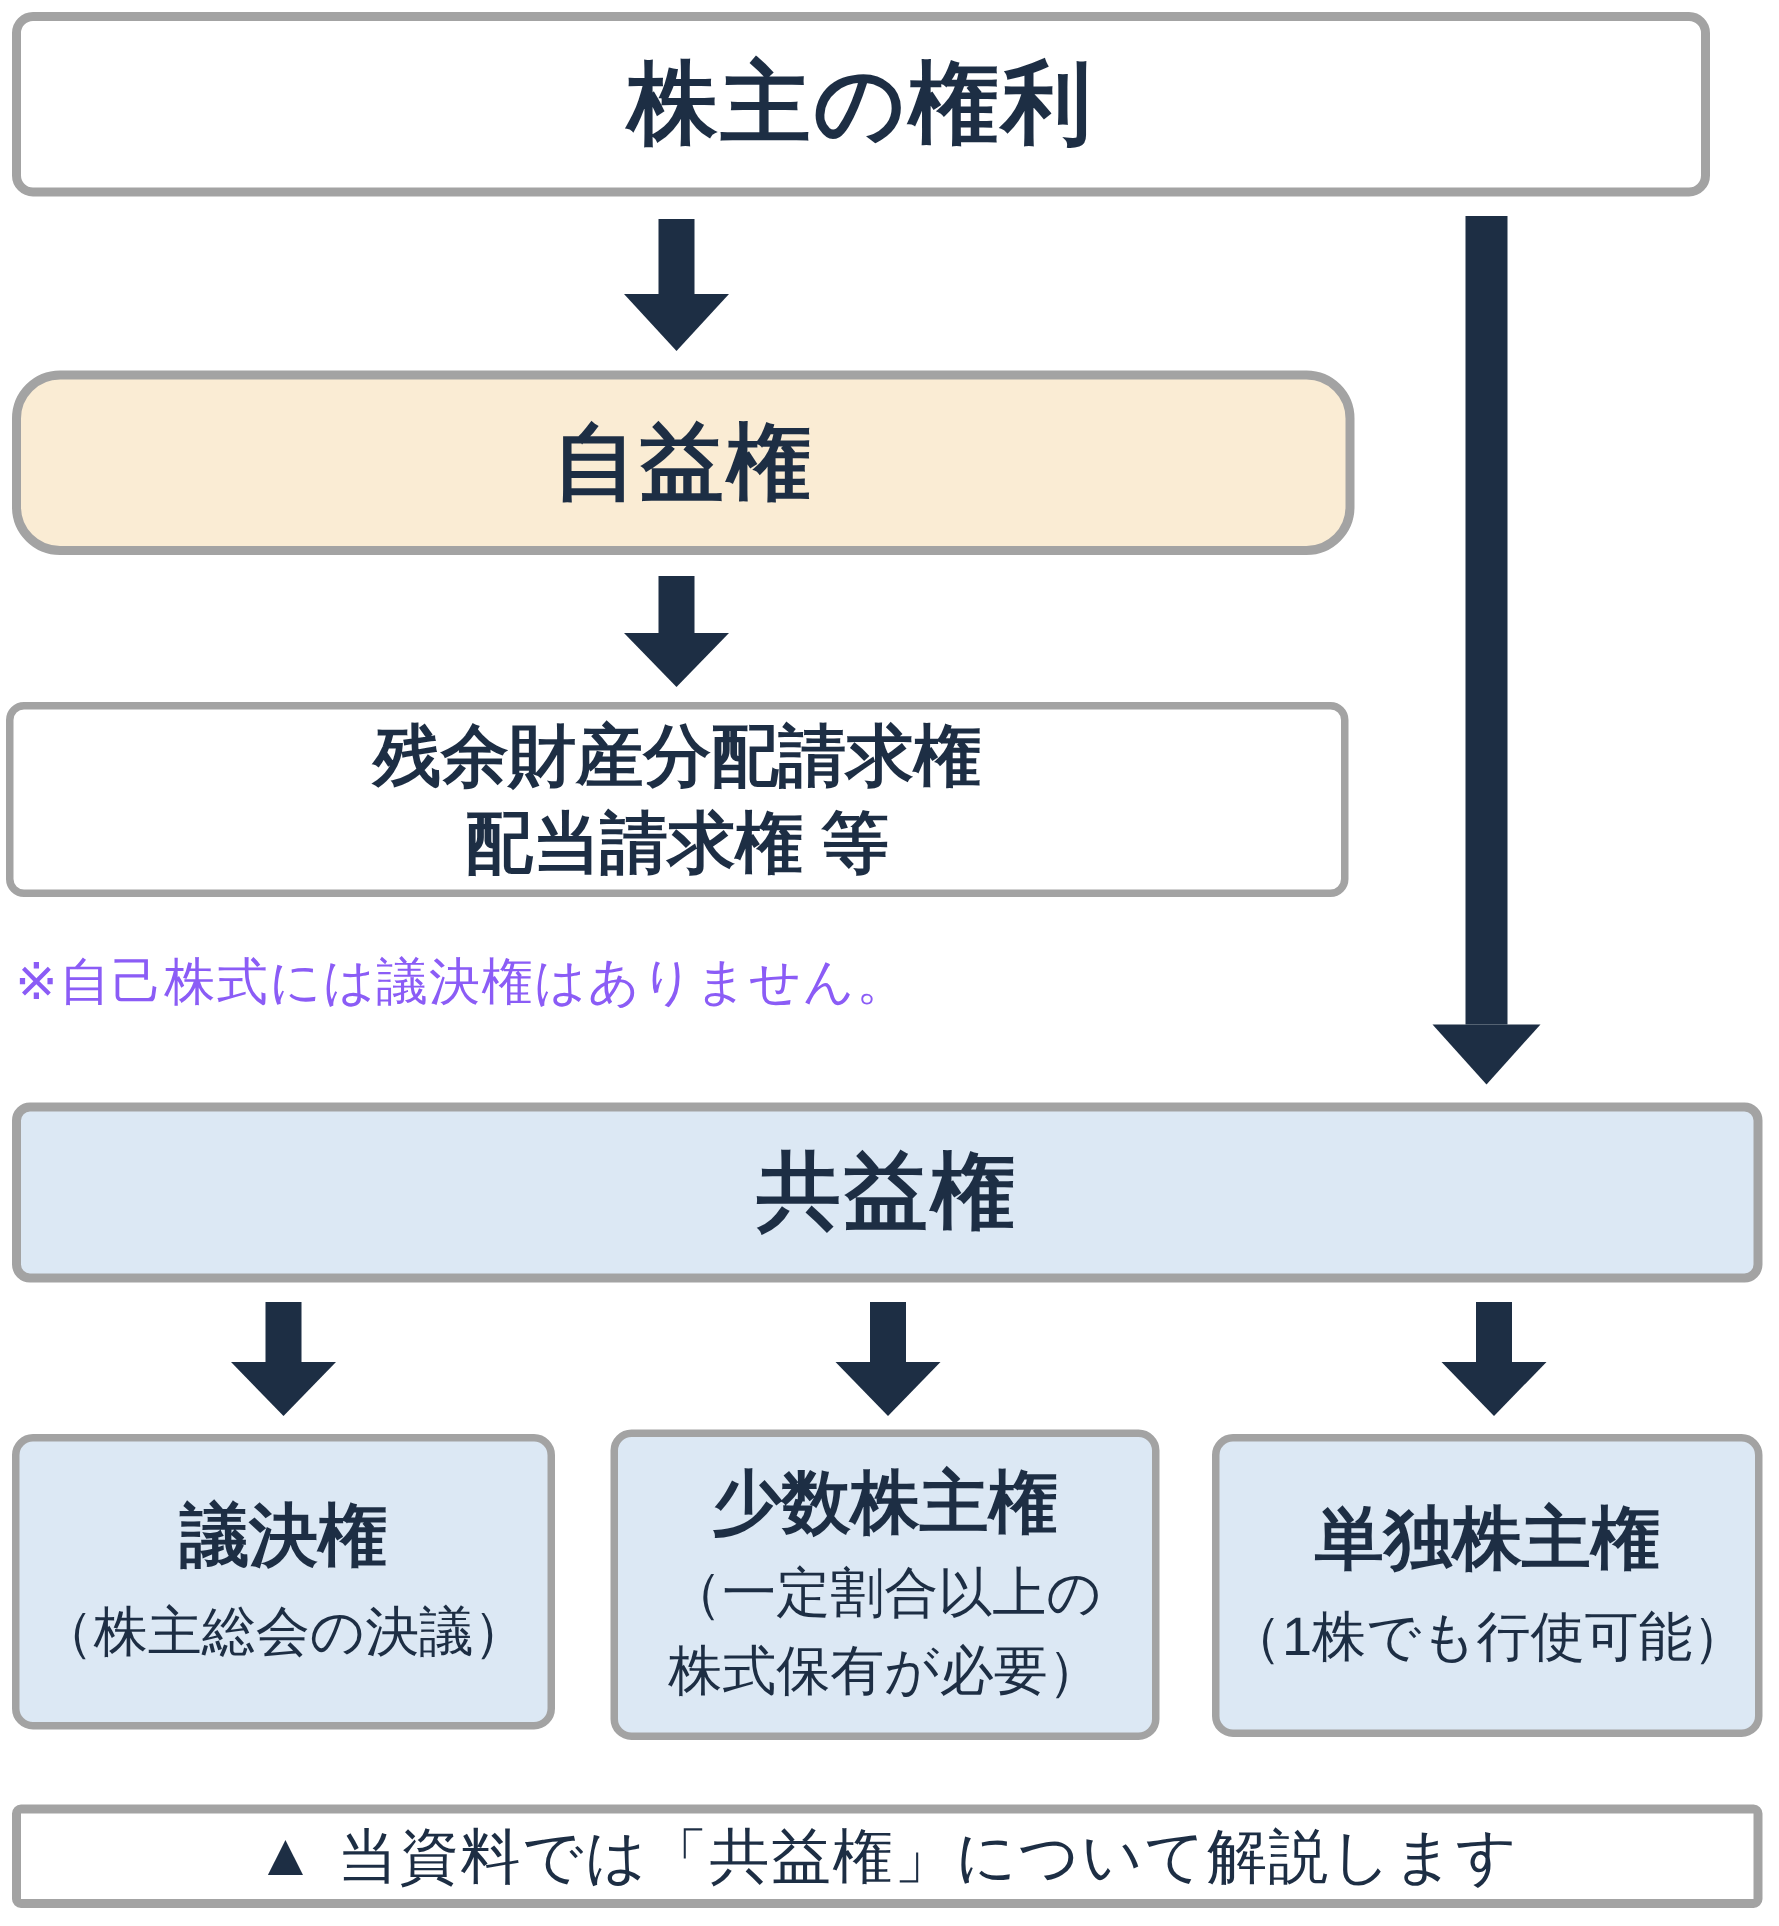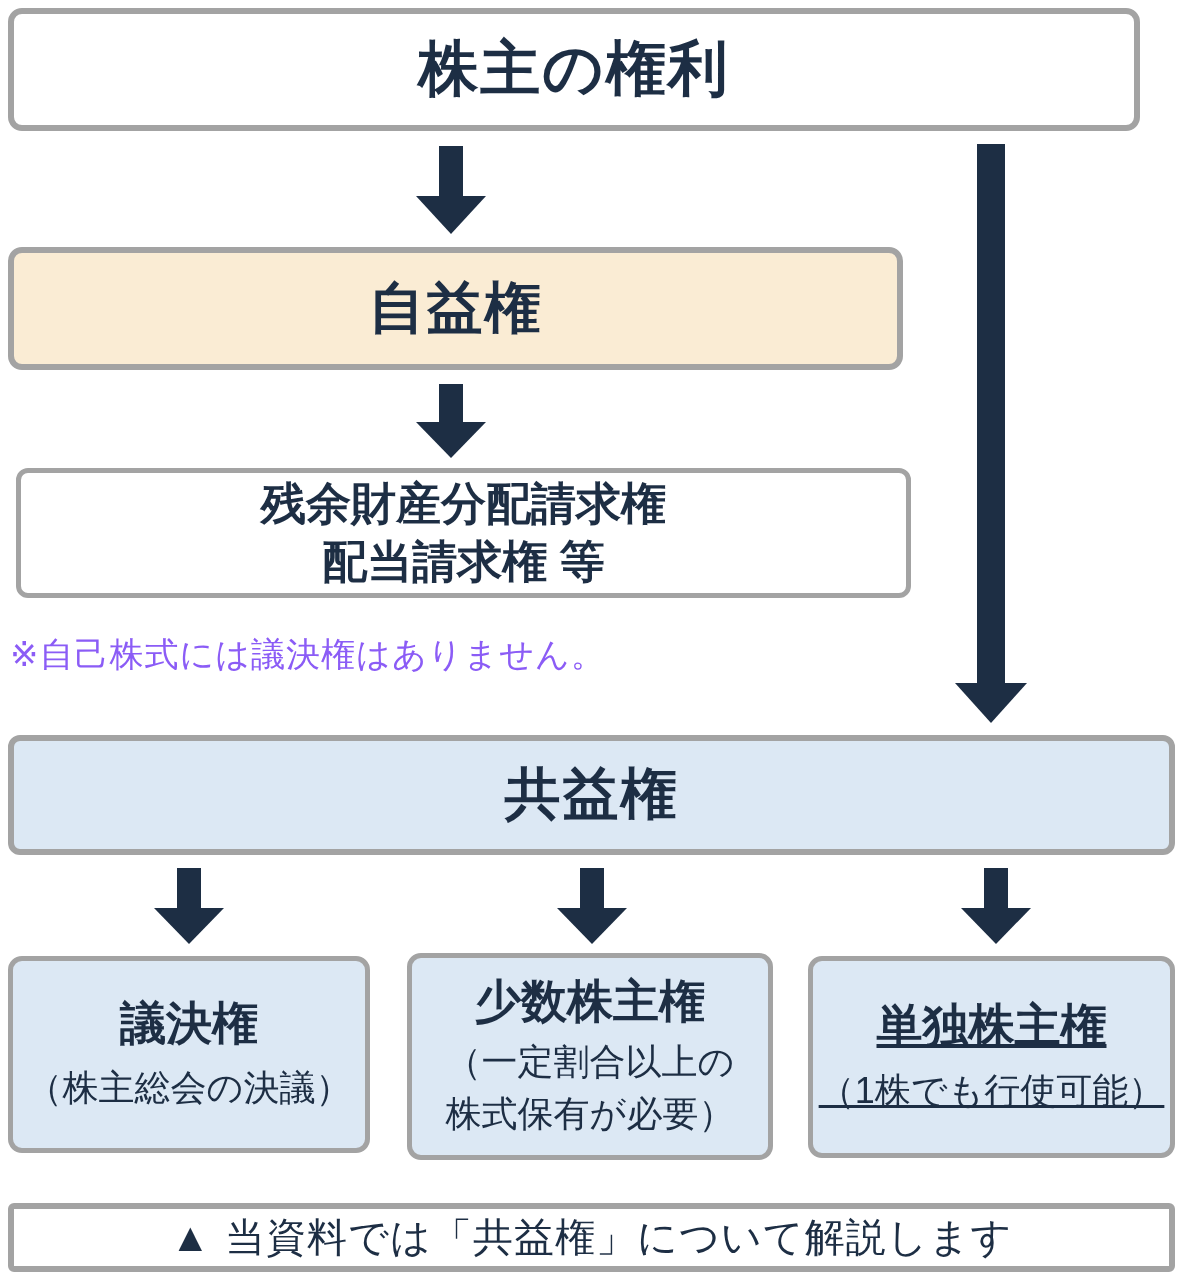--- a/index.html
+++ b/index.html
@@ -18,21 +18,21 @@
     display:flex;
     flex-direction:column;
     align-items:center;
     justify-content:center;
     text-align:center;
     color:#1d2e44;
   }
   .r14{border-radius:14px;}
   .r12{border-radius:12px;}
   .r6{border-radius:6px;}
-  .beige{background:#faecd4;}
+  .beige{background:#faecd4;border-radius:32px;}
   .lblue{background:#dce8f4;}
   .title-xl{font-size:60px;font-weight:bold;letter-spacing:2px;}
   .title-lg{font-size:56px;font-weight:bold;letter-spacing:2px;}
   .title-md{font-size:45px;font-weight:bold;line-height:1.3;}
   .child-title{font-size:46px;font-weight:bold;line-height:1.25;}
   .child-sub{font-size:36px;font-weight:400;line-height:1.45;margin-top:10px;}
   .note{
     position:absolute;
     left:10px;top:632px;
     font-size:34px;color:#8b5cf6;
@@ -88,21 +88,21 @@
 
   <div class="box beige r14" style="left:8px;top:247px;width:895px;height:123px;">
     <span class="title-lg">自益権</span>
   </div>
 
   <div class="arrow" id="arrow-mid" style="left:416px;top:384px;">
     <div class="stem"></div>
     <div class="head"></div>
   </div>
 
-  <div class="box r12" style="left:16px;top:468px;width:895px;height:130px;border-width:5px;">
+  <div class="box r12" style="left:4px;top:468px;width:895px;height:130px;border-width:5px;">
     <span class="title-md">残余財産分配請求権</span>
     <span class="title-md">配当請求権 等</span>
   </div>
 
   <div class="note">※自己株式には議決権はありません。</div>
 
   <div class="box lblue r12" style="left:8px;top:735px;width:1167px;height:120px;">
     <span class="title-lg">共益権</span>
   </div>
 
@@ -123,21 +123,21 @@
     <span class="child-title">少数株主権</span>
     <span class="child-sub" style="margin-top:6px;">（一定割合以上の</span>
     <span class="child-sub" style="margin-top:0;">株式保有が必要）</span>
   </div>
 
   <div class="box lblue r14" style="left:8px;top:956px;width:362px;height:197px;border-width:5px;">
     <span class="child-title">議決権</span>
     <span class="child-sub">（株主総会の決議）</span>
   </div>
 
-  <div class="box lblue r14" style="left:808px;top:956px;width:367px;height:202px;border-width:5px;text-decoration:underline;">
+  <div class="box lblue r14" style="left:808px;top:956px;width:367px;height:202px;border-width:5px;">
     <span class="child-title">単独株主権</span>
     <span class="child-sub">（1株でも行使可能）</span>
   </div>
 
   <div class="box r6" style="left:8px;top:1203px;width:1167px;height:69px;">
     <div class="footer-text">
       <span>▲</span>
       <span>当資料では「共益権」について解説します</span>
     </div>
   </div>

